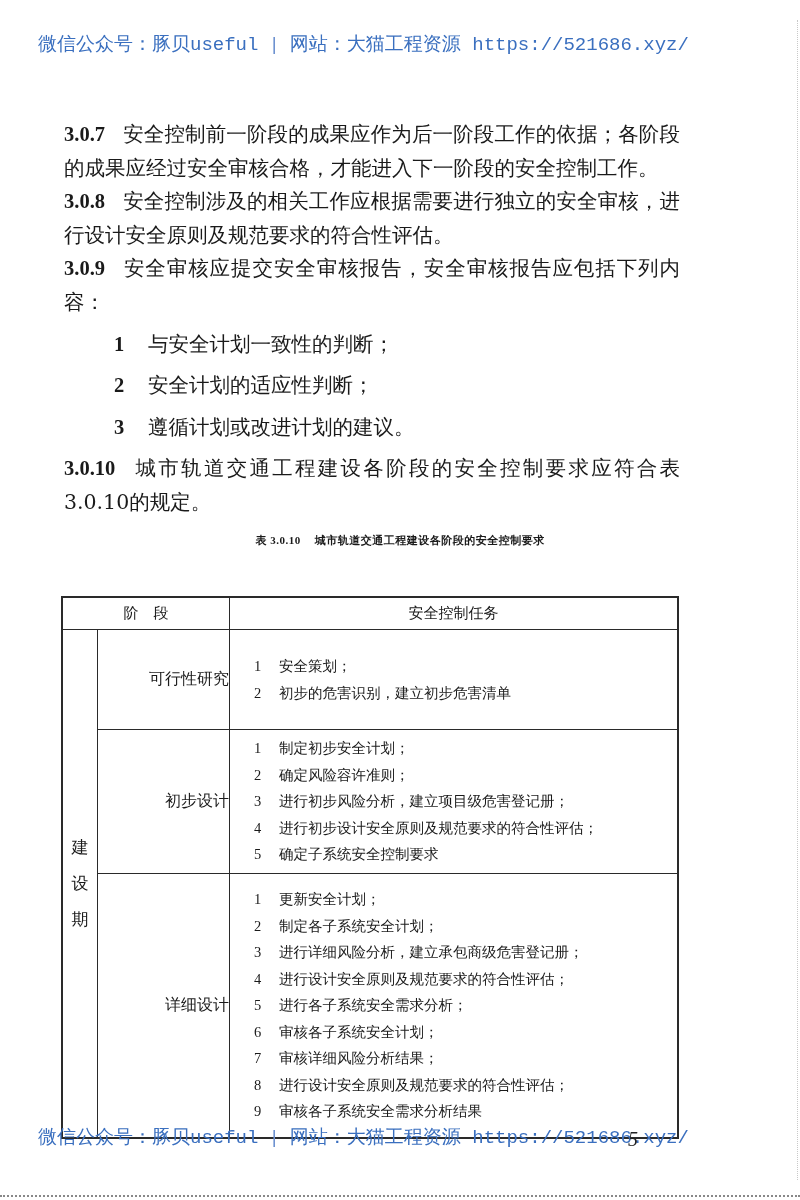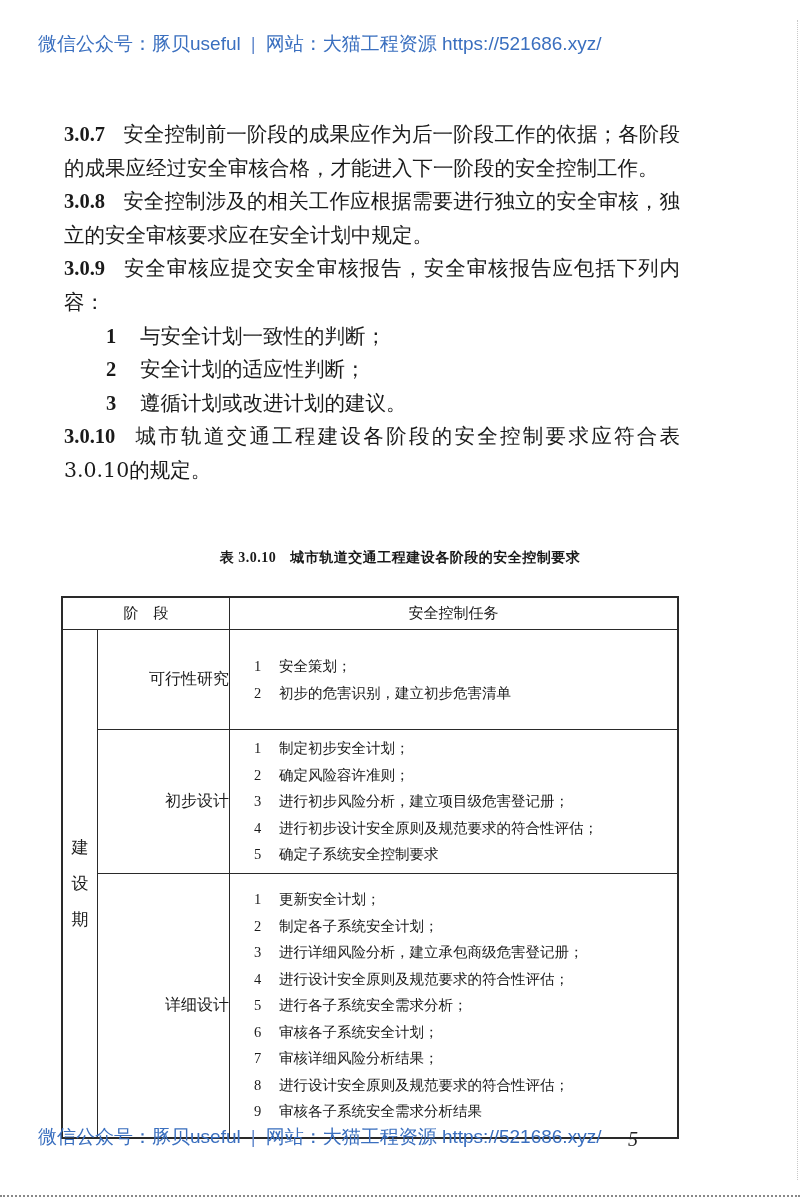--- a/index.html
+++ b/index.html
@@ -3,45 +3,45 @@
 <meta charset="utf-8">
 <style>
   html, body { margin:0; padding:0; }
   body {
     width:800px; height:1200px; position:relative; overflow:hidden;
     background:#ffffff; color:#1a1a1a;
     font-family: "DejaVu Serif", "Liberation Serif", serif;
   }
   .watermark {
     position:absolute; left:38px; width:740px; height:30px;
-    font-family: Liberation Sans, sans-serif;
+    font-family: Liberation Mono, monospace;
     font-size:19px; color:#3a6fbf; white-space:nowrap; letter-spacing:0px;
   }
   .watermark .sep { margin:0 10px; color:#6a8fcf; }
   #wm-top { top:31px; }
   #wm-bottom { top:1124px; }
   .edge-dots {
     position:absolute; right:2px; top:20px; bottom:20px; width:1px;
     border-right:1px dotted #c8c8c8;
   }
   .bottom-rule {
     position:absolute; left:0; right:0; top:1195px; height:0;
     border-top:2px dotted #888;
   }
   .body-text {
     position:absolute; left:64px; top:118px; width:616px;
     font-size:20.5px; line-height:33.6px;
   }
   .para { margin:0; text-align:justify; text-align-last:left; }
   .clause { font-weight:bold; font-family:"Liberation Serif", "DejaVu Serif", serif; margin-right:18px; }
-  .list-item { padding-left:42px; margin:0; }
+  .list-item { padding-left:42px; margin:8px; }
   .list-num { font-weight:bold; font-family:"Liberation Serif","DejaVu Serif",serif; display:inline-block; width:34px; }
   .table-caption {
-    position:absolute; left:0; right:0; top:549px; text-align:center;
-    font-size:14px; font-weight:bold; font-family:"DejaVu Sans","Liberation Sans",sans-serif;
+    position:absolute; left:0; right:0; top:533px; text-align:center;
+    font-size:11px; font-weight:bold; font-family:"DejaVu Sans","Liberation Sans",sans-serif;
     letter-spacing:0.5px;
   }
   .table-caption .tno { font-family:"Liberation Serif","DejaVu Serif",serif; margin-right:14px; }
   table.req {
     position:absolute; left:61px; top:596px; width:618px;
     border-collapse:collapse; font-size:14.5px;
   }
   table.req td, table.req th {
     border:1px solid #2a2a2a; padding:0; font-weight:normal;
   }
@@ -66,21 +66,21 @@
 </div>
 
 <div class="edge-dots"></div>
 
 <div class="body-text">
 
   <p class="para">
     <span class="clause">3.0.7</span><span>安全控制前一阶段的成果应作为后一阶段工作的依据；各阶段的成果应经过安全审核合格，才能进入下一阶段的安全控制工作。</span>
   </p>
   <p class="para">
-    <span class="clause">3.0.8</span><span>安全控制涉及的相关工作应根据需要进行独立的安全审核，独立的安全审核要求应在安全计划中规定。</span>
+    <span class="clause">3.0.8</span><span>安全控制涉及的相关工作应根据需要进行独立的安全审核，进行设计安全原则及规范要求的符合性评估。</span>
   </p>
   <p class="para">
     <span class="clause">3.0.9</span><span>安全审核应提交安全审核报告，安全审核报告应包括下列内容：</span>
   </p>
   <p class="list-item">
     <span class="list-num">1</span><span>与安全计划一致性的判断；</span>
   </p>
   <p class="list-item">
     <span class="list-num">2</span><span>安全计划的适应性判断；</span>
   </p>

